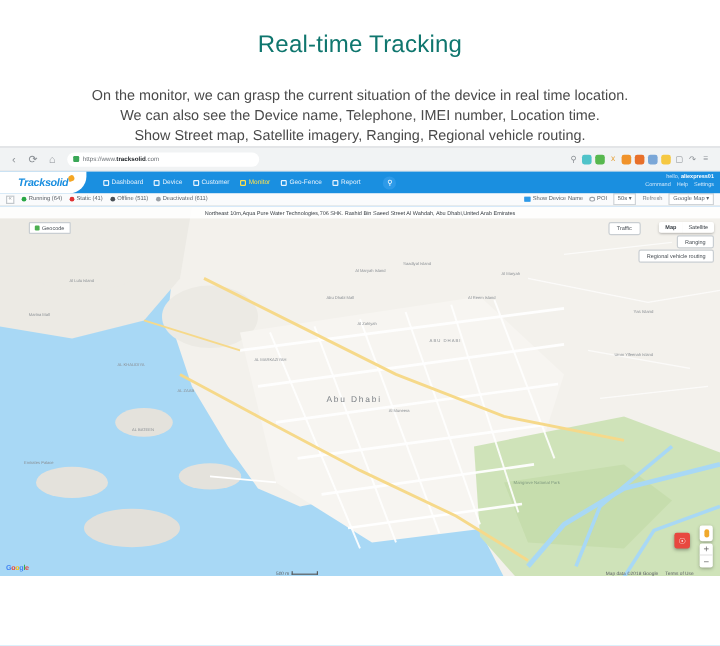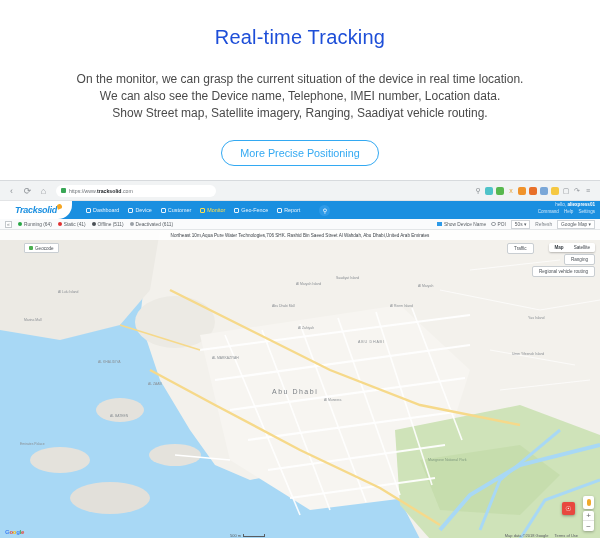--- a/index.html
+++ b/index.html
@@ -7,21 +7,21 @@
   body {
     width:600px; height:538px; overflow:hidden;
     background:#ffffff;
     font-family:"Liberation Sans", sans-serif;
     -webkit-font-smoothing:antialiased;
   }
 
   
   .promo { padding:18px 20px 0; text-align:center; }
   .promo-title {
-    color:#1d4ed8; font-size:20px; font-weight:400;
+    color:#0f766e; font-size:20px; font-weight:400;
     letter-spacing:.2px; margin:8px 0 22px;
   }
   .promo-body { color:#4a4a4a; font-size:12px; line-height:17px; }
   .promo-body div { white-space:nowrap; }
   .cta-wrap { margin:18px 0 14px; display:flex; justify-content:center; }
   .cta {
     border:1.3px solid #33a9f2; color:#33a9f2; background:transparent;
     border-radius:16px; padding:6px 18px; font-size:10.8px;
     cursor:pointer; font-family:inherit;
   }
@@ -215,25 +215,22 @@
   .labels { position:absolute; inset:0; z-index:4; pointer-events:none; }
   .lbl { position:absolute; color:#8a8f94; white-space:nowrap; }
 </style>
 </head>
 <body>
 
 <div class="promo">
   <div class="promo-title">Real-time Tracking</div>
   <div class="promo-body">
     <div>On the monitor, we can grasp the current situation of the device in real time location.</div>
-    <div>We can also see the Device name, Telephone, IMEI number, Location data.</div>
-    <div>Show Street map, Satellite imagery, Ranging, Saadiyat vehicle routing.</div>
-  </div>
-  <div class="cta-wrap">
-    <button class="cta">More Precise Positioning</button>
+    <div>We can also see the Device name, Telephone, IMEI number, Location time.</div>
+    <div>Show Street map, Satellite imagery, Ranging, Regional vehicle routing.</div>
   </div>
 </div>
 
 <div class="browser">
 
   <div class="chrome">
     <span class="nav-btn">‹</span>
     <span class="nav-btn">⟳</span>
     <span class="nav-btn">⌂</span>
     <div class="urlbox">

